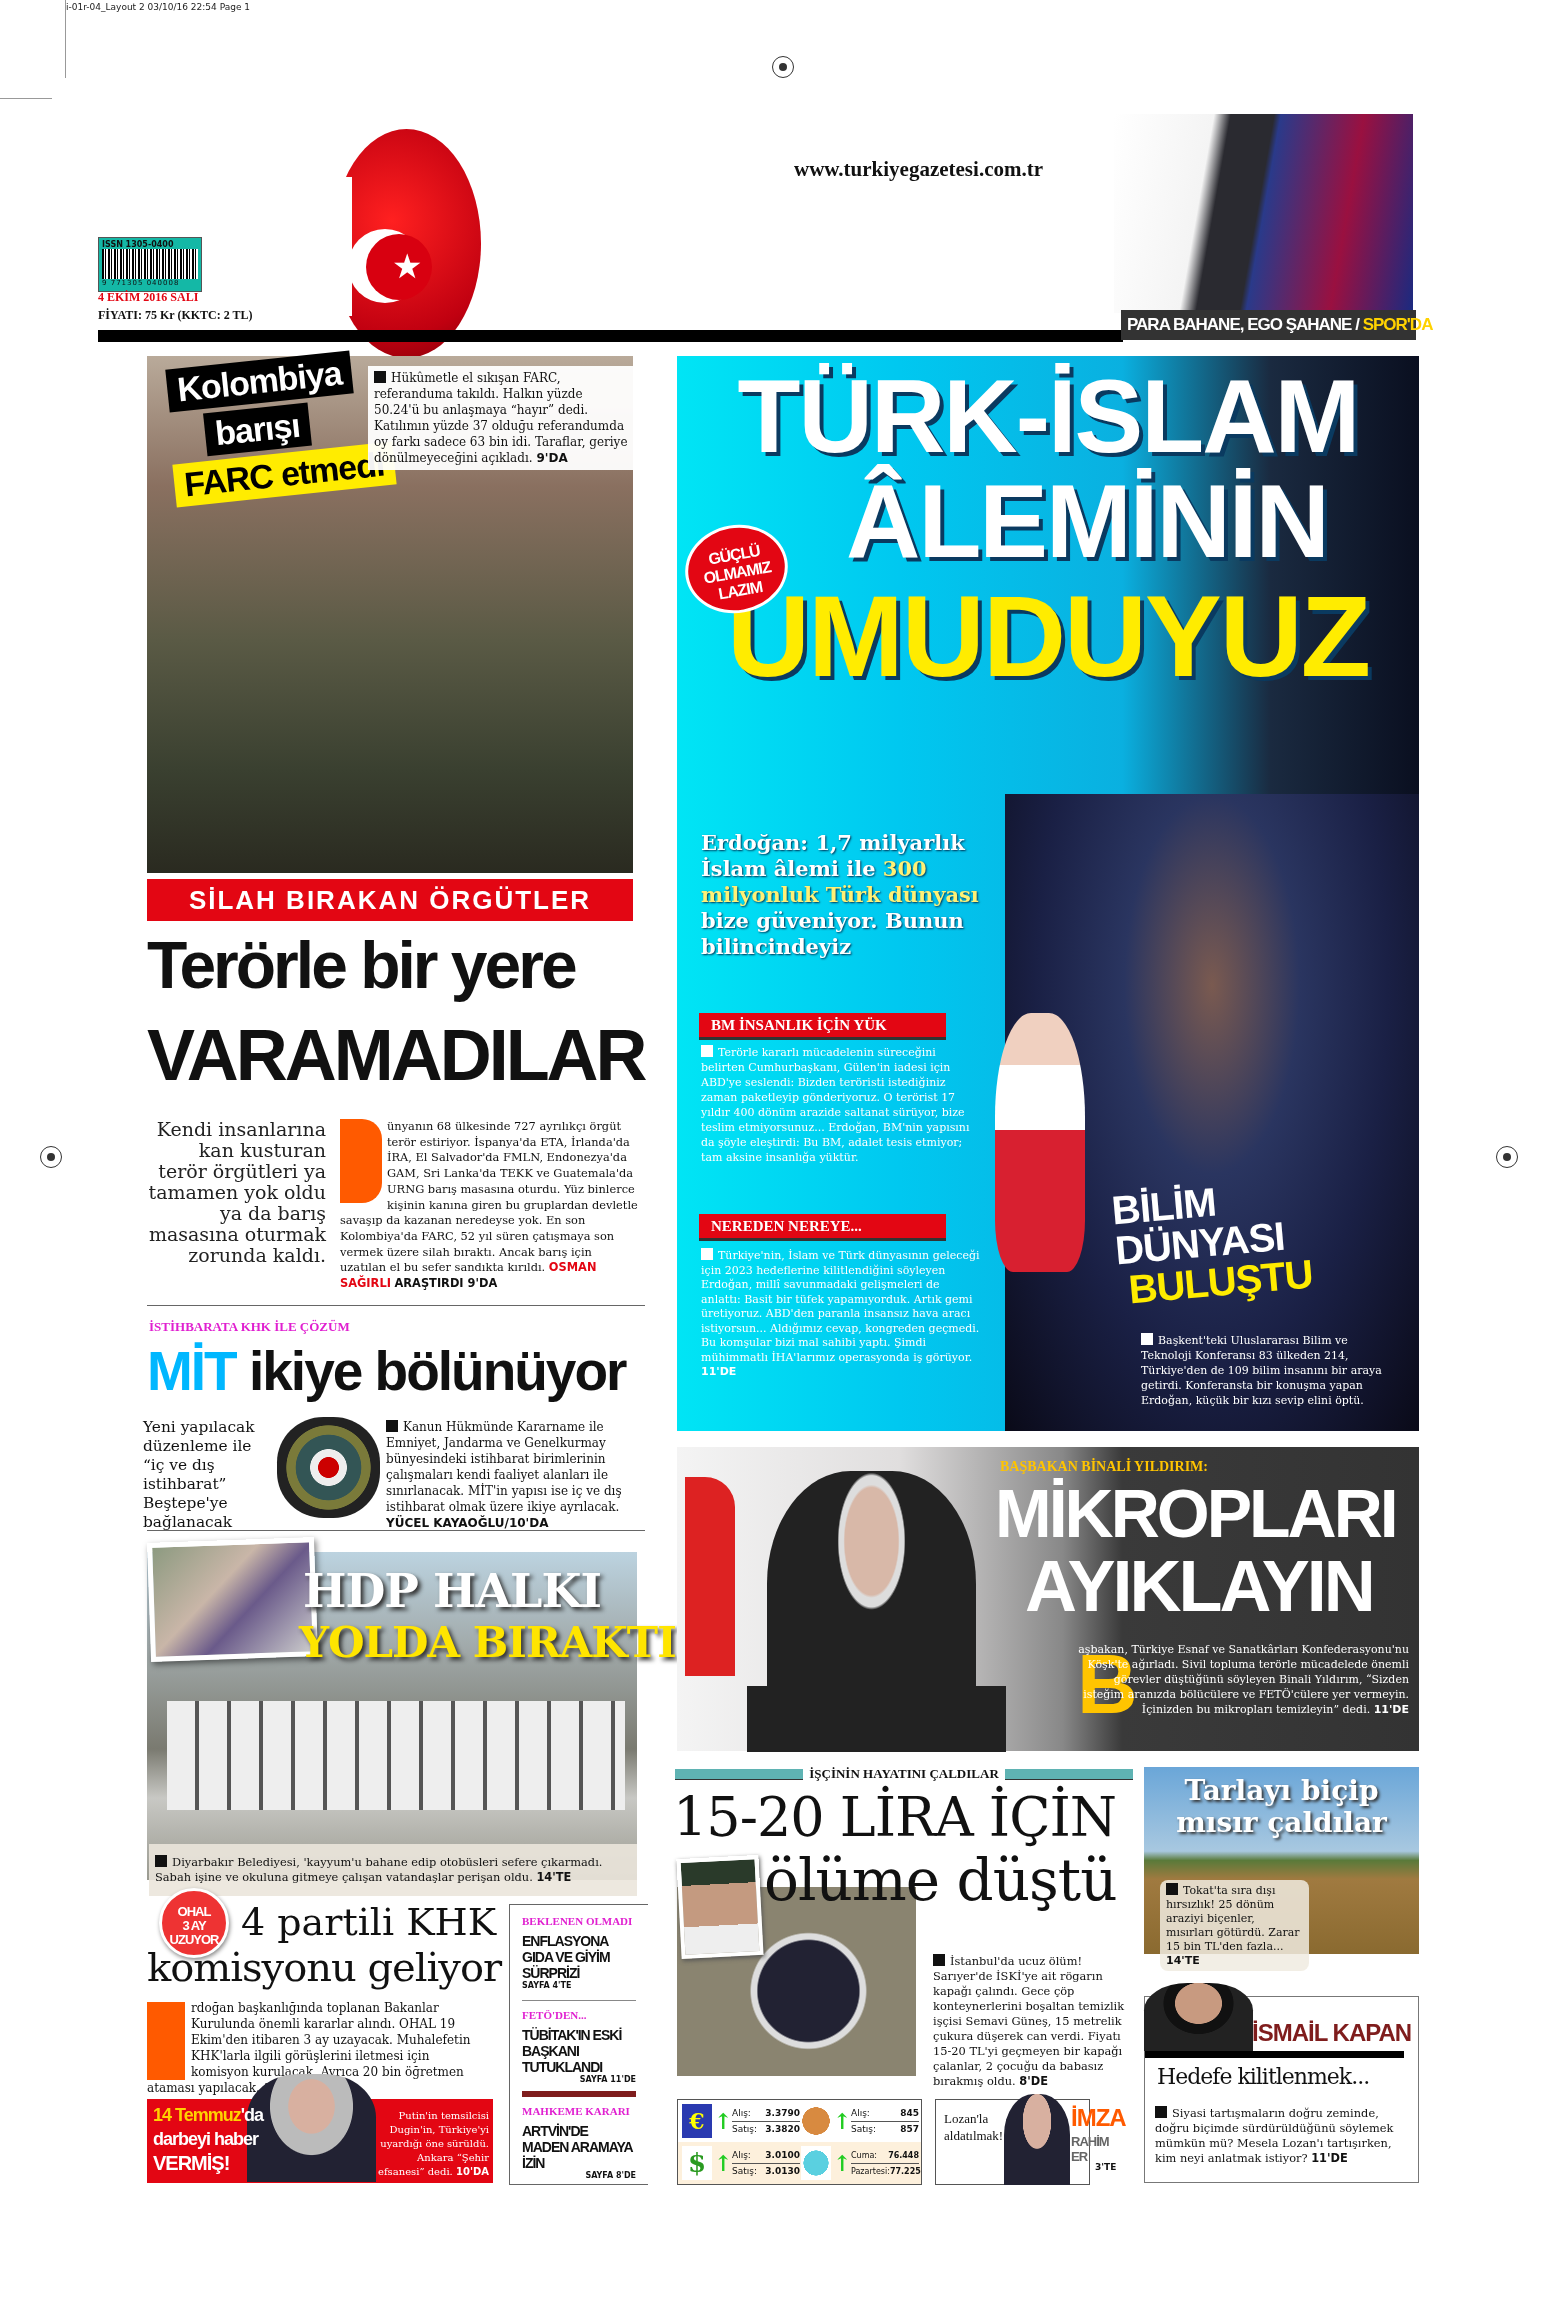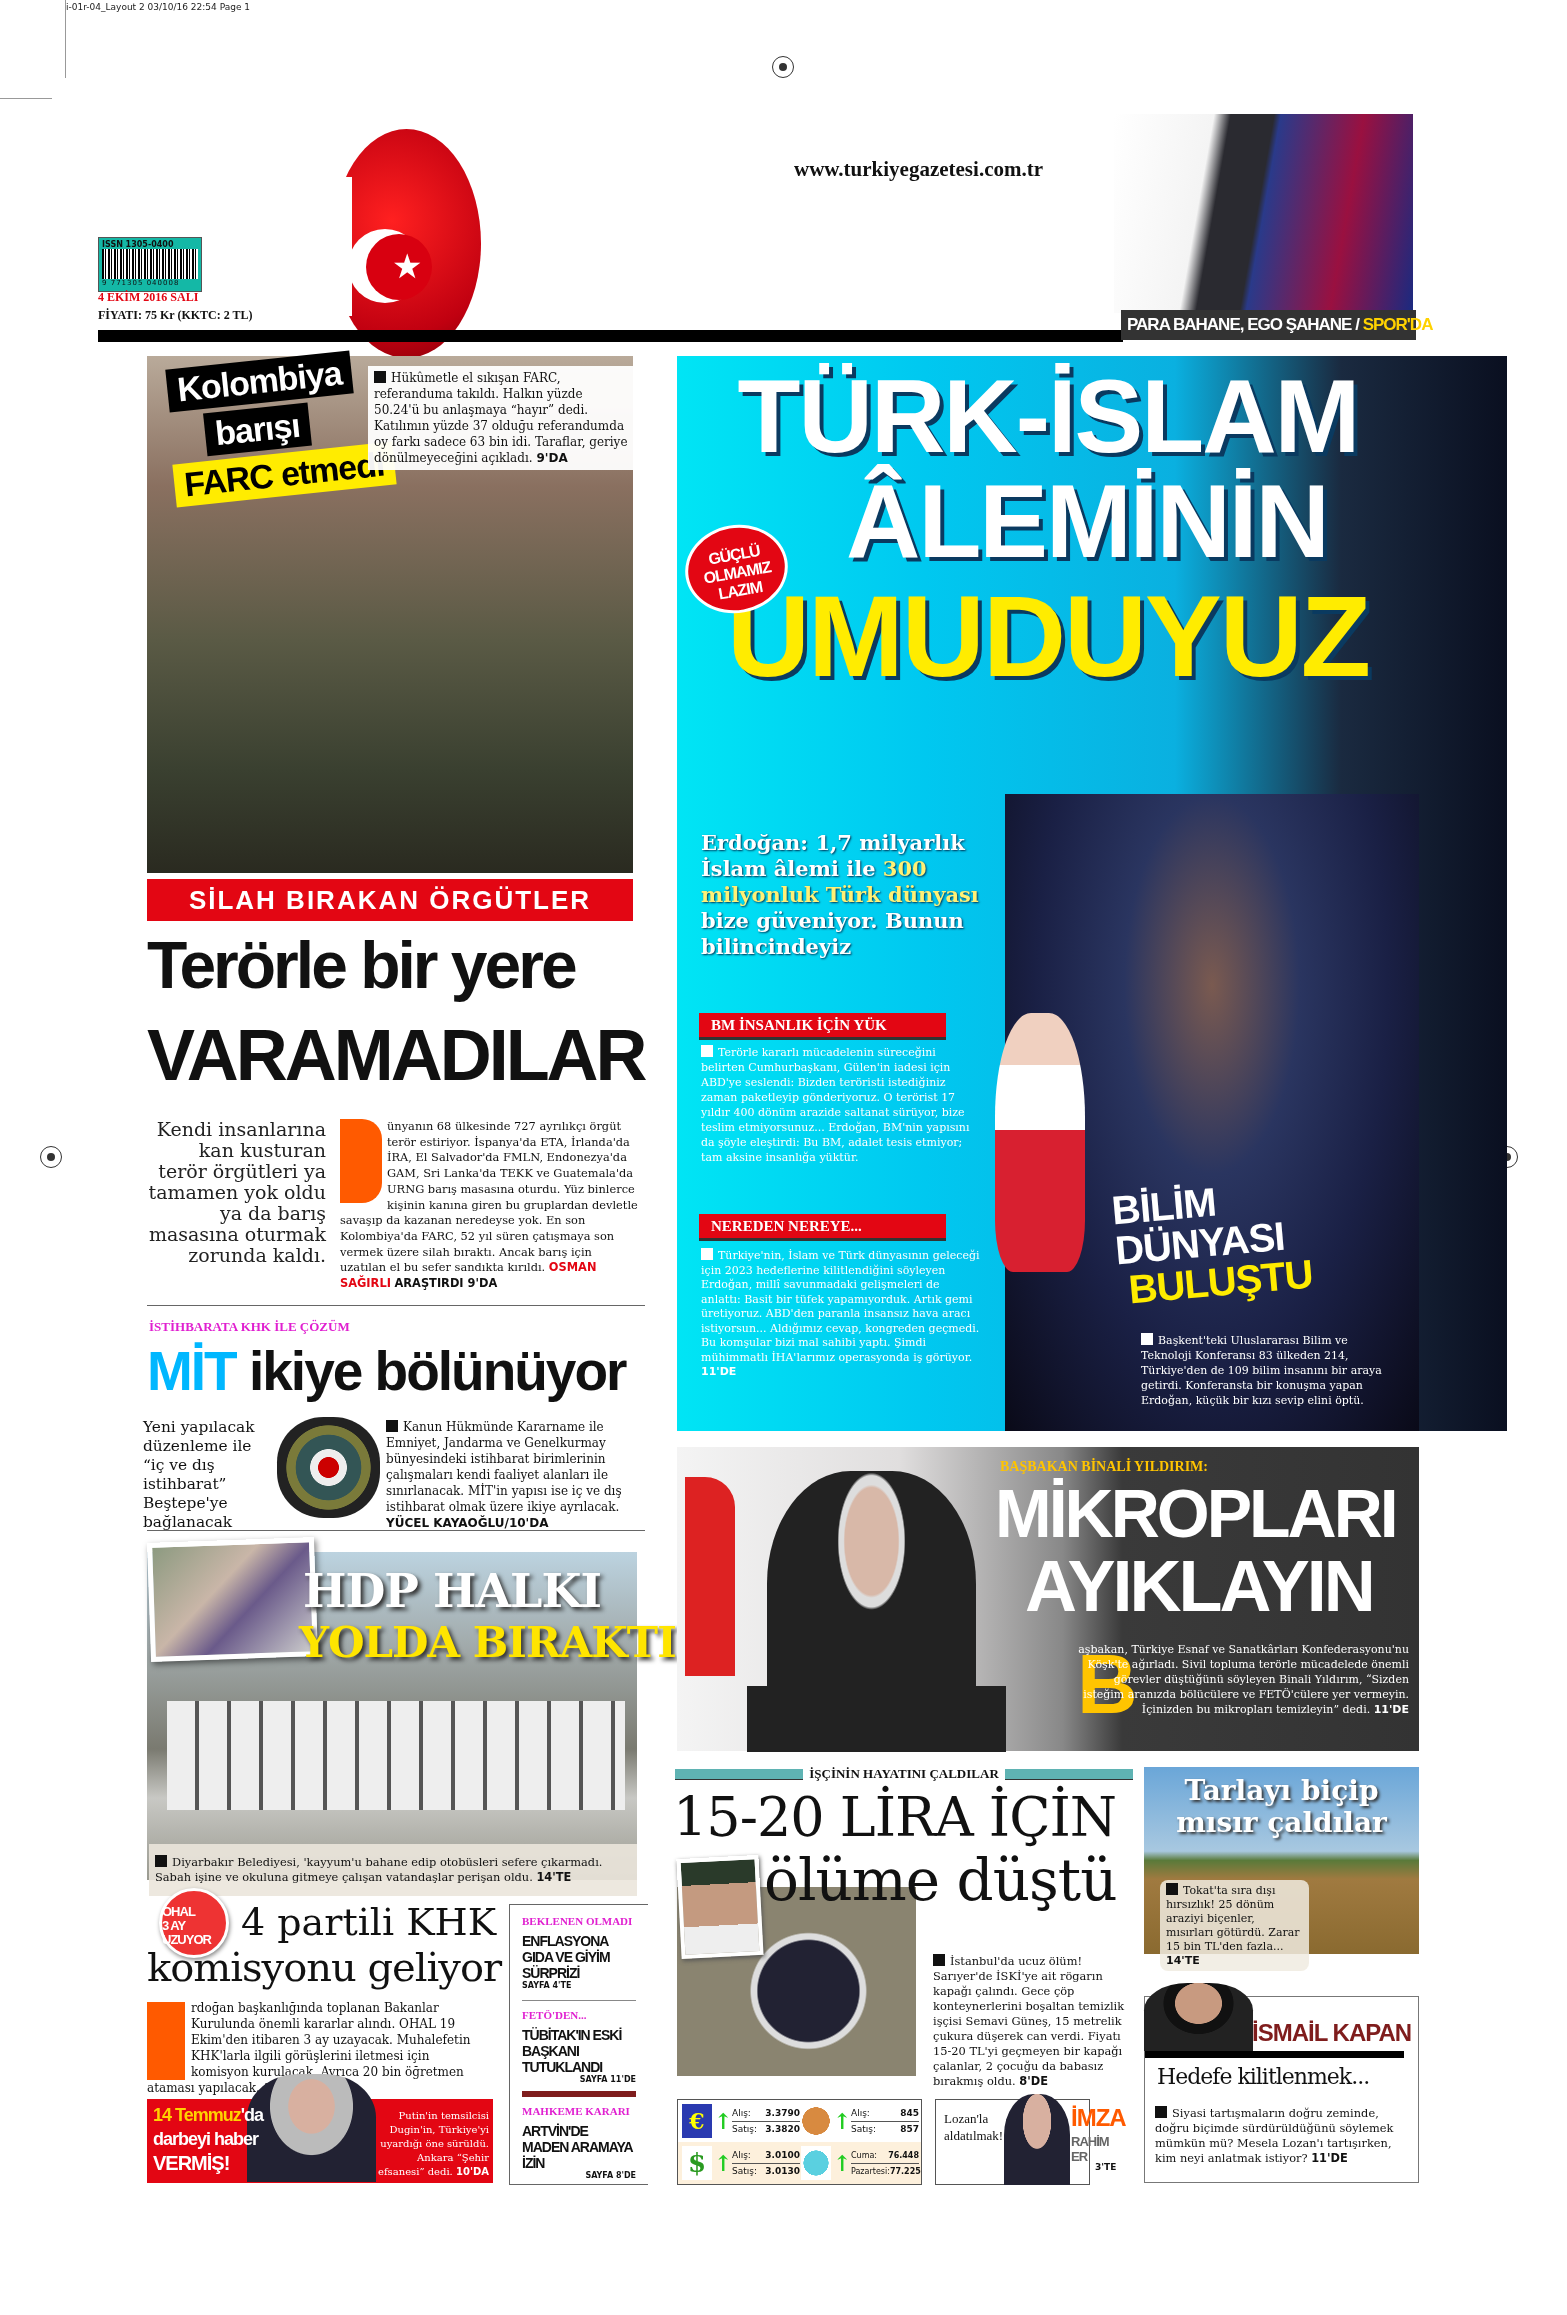--- a/index.html
+++ b/index.html
@@ -81,21 +81,21 @@
 <div class="abs" style="left:147px;top:1552px;width:490px;height:328px;background:linear-gradient(180deg,#bcd3e0 0%,#a0a8a8 30%,#7a7a70 60%,#c8c8c4 75%,#9a9a90 100%)">
   <div class="abs" style="left:20px;top:149px;width:458px;height:109px;background:repeating-linear-gradient(90deg,#eee 0 28px,#555 28px 32px)"></div>
 </div>
 <div class="abs" style="left:149px;top:1540px;width:167px;height:119px;border:5px solid #fff;box-shadow:2px 3px 6px rgba(0,0,0,.5);background:linear-gradient(135deg,#8c9a80,#c9b6a8 40%,#6a5a8a 60%,#ccc);transform:rotate(-2deg)"></div>
 <div class="abs hl" style="left:303px;top:1564px;font-family:'DejaVu Serif',serif;font-size:46px;color:#fff;text-shadow:3px 3px 4px #333">HDP HALKI</div>
 <div class="abs hl" style="left:299px;top:1618px;font-family:'DejaVu Serif',serif;font-size:42px;color:#ffe500;text-shadow:3px 3px 4px #333">YOLDA BIRAKTI</div>
 <div class="abs" style="left:149px;top:1844px;width:488px;background:rgba(235,230,220,.9);padding:11px 6px;font-size:11.4px;line-height:15px">
   <span class="bul">Diyarbakır Belediyesi, 'kayyum'u bahane edip otobüsleri sefere çıkarmadı. Sabah işine ve okuluna gitmeye çalışan vatandaşlar perişan oldu.</span> <span class="ref">14'TE</span>
 </div>
 
-<div class="abs hl" style="left:159px;top:1888px;width:70px;height:70px;border-radius:50%;background:#e33;color:#fff;text-align:left;font-size:13px;line-height:14px;padding-top:14px;border:3px solid #fff;box-shadow:1px 2px 4px #888">
+<div class="abs hl" style="left:159px;top:1888px;width:70px;height:70px;border-radius:50%;background:#e33;color:#fff;text-align:center;font-size:13px;line-height:14px;padding-top:14px;border:3px solid #fff;box-shadow:1px 2px 4px #888">
   <div>OHAL</div>
     <div>3 AY</div>
     <div>UZUYOR</div>
 </div>
 <div class="abs" style="left:241px;top:1900px;font-size:38px;line-height:44px">4 partili KHK</div>
 <div class="abs" style="left:147px;top:1944px;font-size:40px;line-height:46px;letter-spacing:-1px">komisyonu geliyor</div>
 <div class="abs" style="left:147px;top:2000px;width:343px;font-size:12px;line-height:16px">
   <span style="float:left;width:38px;height:78px;background:#ff5a00;margin:2px 6px 0 0"></span>
   <span>rdoğan başkanlığında toplanan Bakanlar Kurulunda önemli kararlar alındı. OHAL 19 Ekim'den itibaren 3 ay uzayacak. Muhalefetin KHK'larla ilgili görüşlerini iletmesi için komisyon kurulacak. Ayrıca 20 bin öğretmen ataması yapılacak.</span> <span class="ref">10'DA</span>
 </div>
@@ -123,21 +123,21 @@
     <div class="hl" style="font-size:14px;line-height:16px;margin-top:6px">TÜBİTAK'IN ESKİ BAŞKANI TUTUKLANDI</div>
     <div class="ref" style="font-size:8px;text-align:right">SAYFA 11'DE</div>
   </div>
   <div style="padding-top:8px">
     <div class="ser2" style="font-size:11px;font-weight:bold;color:#e020d0">MAHKEME KARARI</div>
     <div class="hl" style="font-size:14px;line-height:16px;margin-top:6px">ARTVİN'DE MADEN ARAMAYA İZİN</div>
     <div class="ref" style="font-size:8px;text-align:right">SAYFA 8'DE</div>
   </div>
 </div>
 
-<div class="abs" style="left:677px;top:356px;width:830px;height:1075px;background:linear-gradient(90deg,#00e5f5 0,#00c8f0 30%,#0ab0e0 60%,#1a2a40 80%,#0a0f20 100%)">
+<div class="abs" style="left:677px;top:356px;width:742px;height:1075px;background:linear-gradient(90deg,#00e5f5 0,#00c8f0 30%,#0ab0e0 60%,#1a2a40 80%,#0a0f20 100%)">
   <div class="abs" style="left:328px;top:438px;width:414px;height:637px;background:radial-gradient(ellipse at 50% 30%,#7a5a50 0,#2a3560 30%,#1a2045 60%,#0a0a18 100%)"></div>
   <div class="abs" style="left:318px;top:657px;width:90px;height:259px;background:linear-gradient(180deg,#f0d0c0 0 20%,#fff 20% 45%,#d82030 45% 100%);border-radius:40% 40% 20% 20%"></div>
   <div class="abs hl" style="left:0;top:6px;width:742px;text-align:center;font-size:103px;line-height:109px;color:#fff;text-shadow:4px 4px 0 #0a3a60;letter-spacing:-2px">TÜRK-İSLAM</div>
   <div class="abs hl" style="left:169px;top:111px;font-size:103px;line-height:109px;color:#fff;text-shadow:4px 4px 0 #0a3a60;letter-spacing:-2px">ÂLEMİNİN</div>
   <div class="abs hl" style="left:0;top:221px;width:742px;text-align:center;font-size:115px;line-height:119px;color:#ffec00;text-shadow:4px 4px 0 #0a3a60;letter-spacing:-2px">UMUDUYUZ</div>
   <div class="abs hl" style="left:8px;top:169px;width:103px;height:88px;border-radius:50%;background:#e30613;color:#fff;text-align:center;font-size:16px;line-height:18px;padding-top:18px;border:3px solid #fff;transform:rotate(-10deg)">
     <div>GÜÇLÜ</div>
       <div>OLMAMIZ</div>
       <div>LAZIM</div>
   </div>

